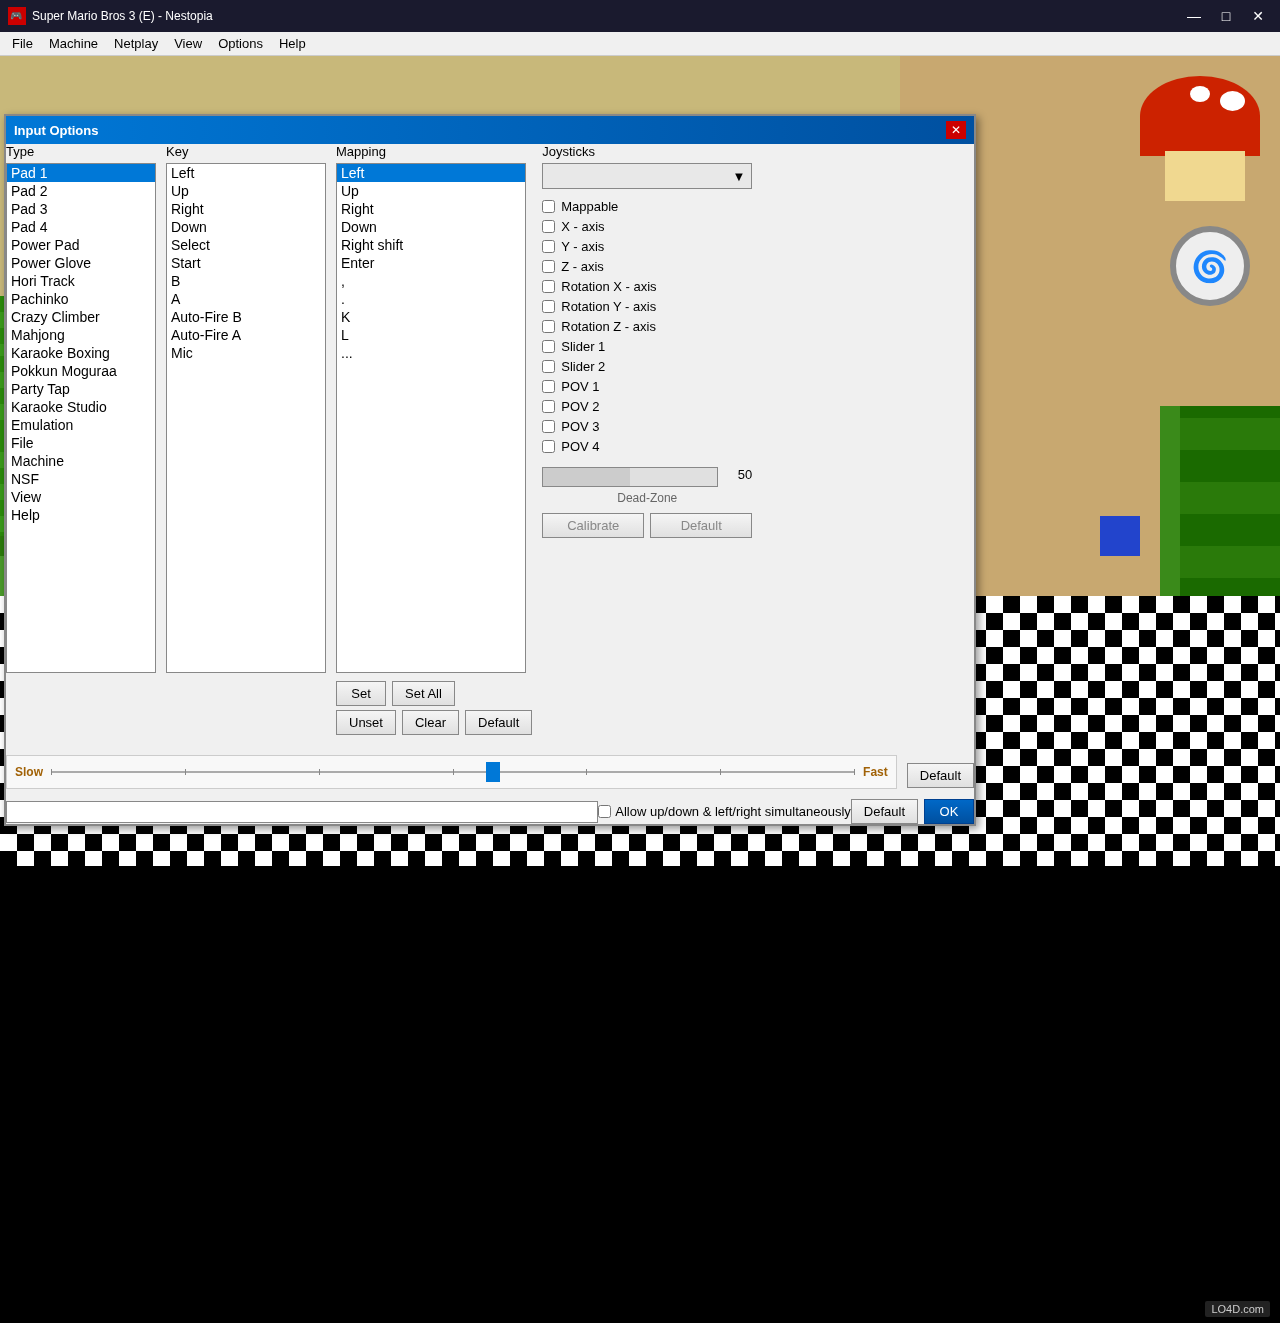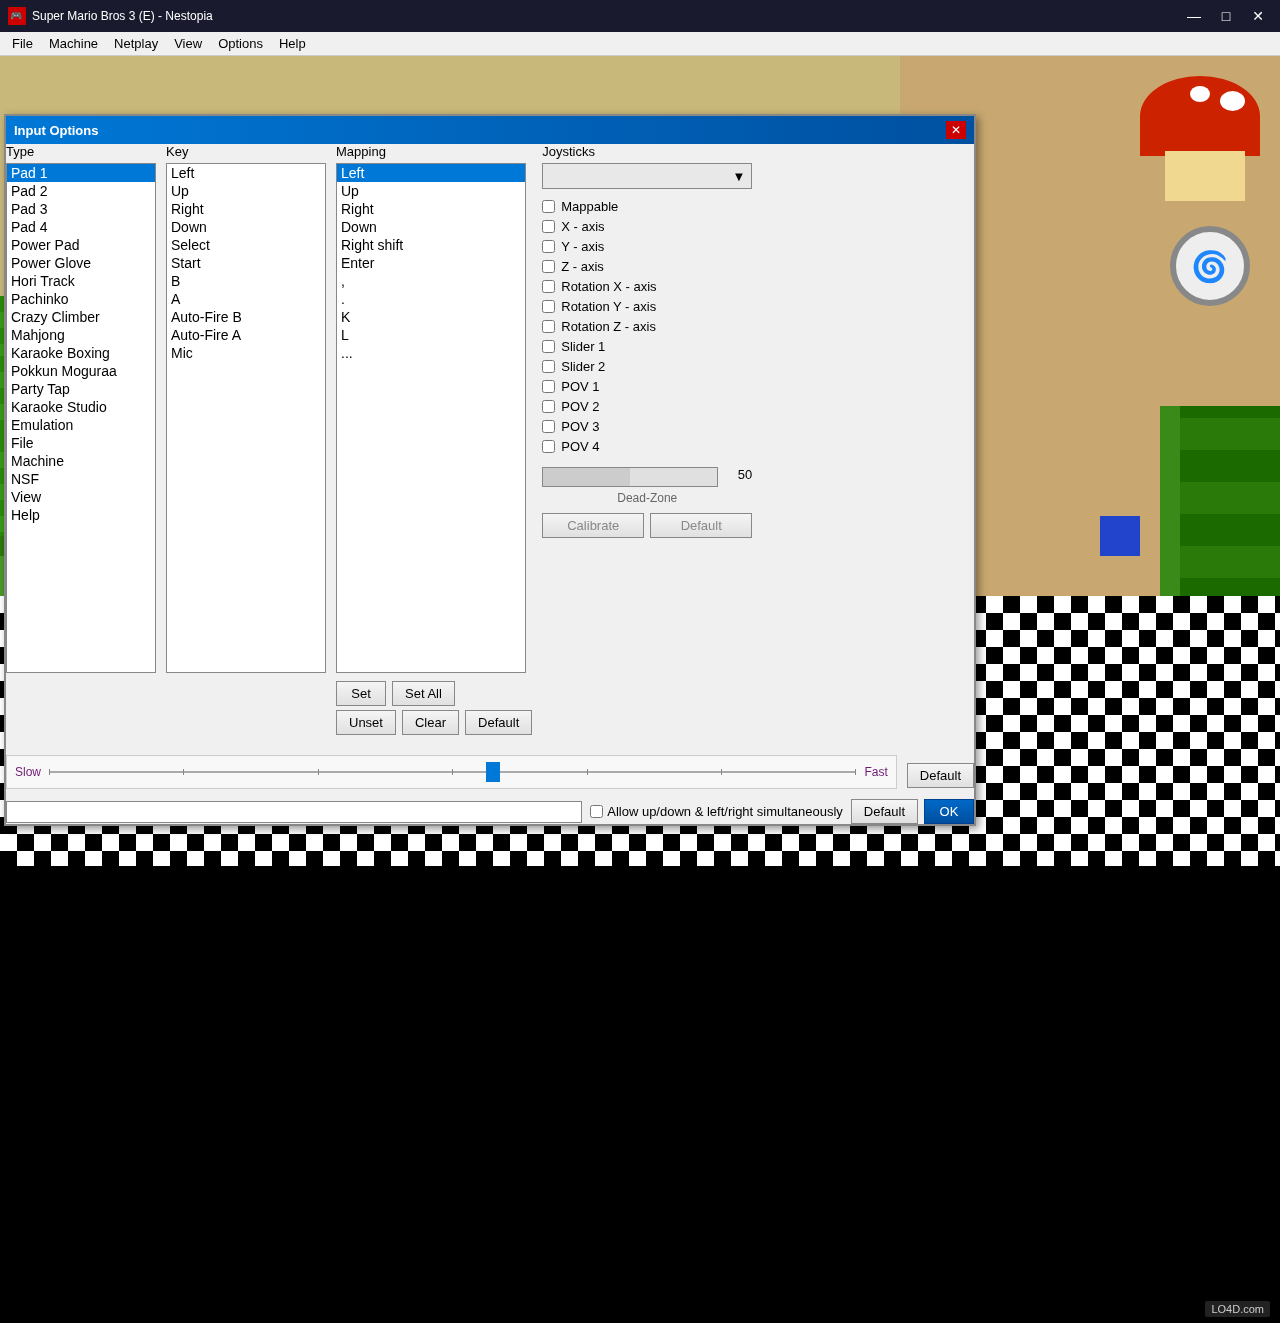--- a/index.html
+++ b/index.html
@@ -215,21 +215,22 @@
     }
 
     .auto-fire-row {
       display: flex;
       align-items: center;
       gap: 8px;
     }
 
     .af-label {
       font-size: 12px;
-      color: #701a75;
+      color: #a16207;
+      font-weight: bold;
     }
 
     .af-slider {
       flex: 1;
       position: relative;
       height: 20px;
     }
     .af-track {
       position: absolute;
       top: 50%;
@@ -269,21 +270,20 @@
     .btn-blue {
       background: linear-gradient(to bottom, #0068c7, #0050a0);
       color: white;
       border: 1px solid #004090;
     }
 
     
     .bottom-row {
       display: flex;
       align-items: center;
-      gap: 8px;
       margin-top: 10px;
     }
 
     .status-bar {
       flex: 1;
       height: 22px;
       border: 1px solid #888;
       background: white;
     }
 

